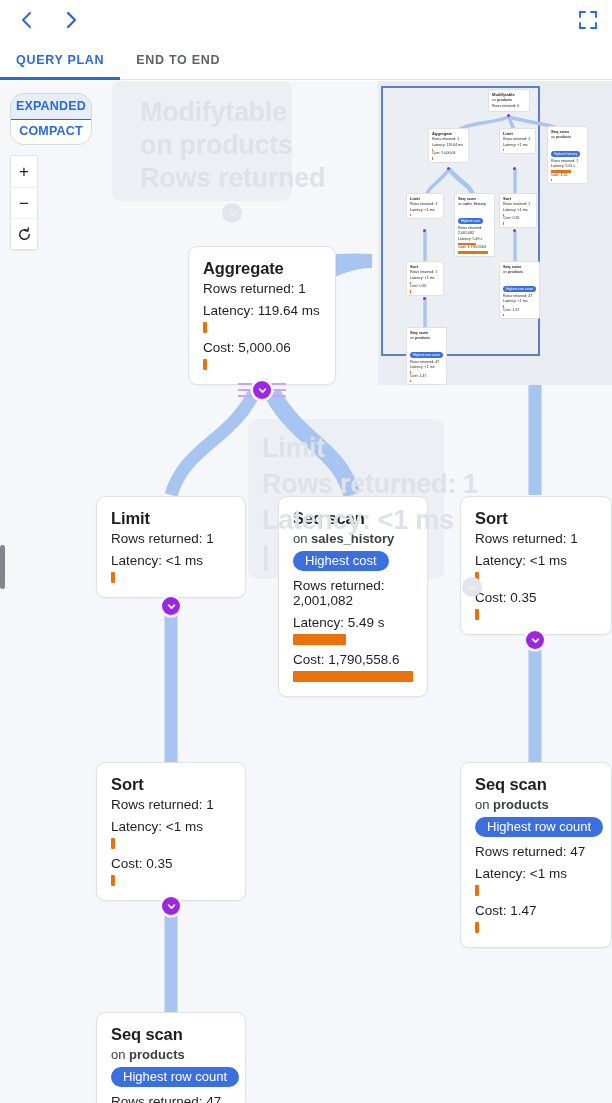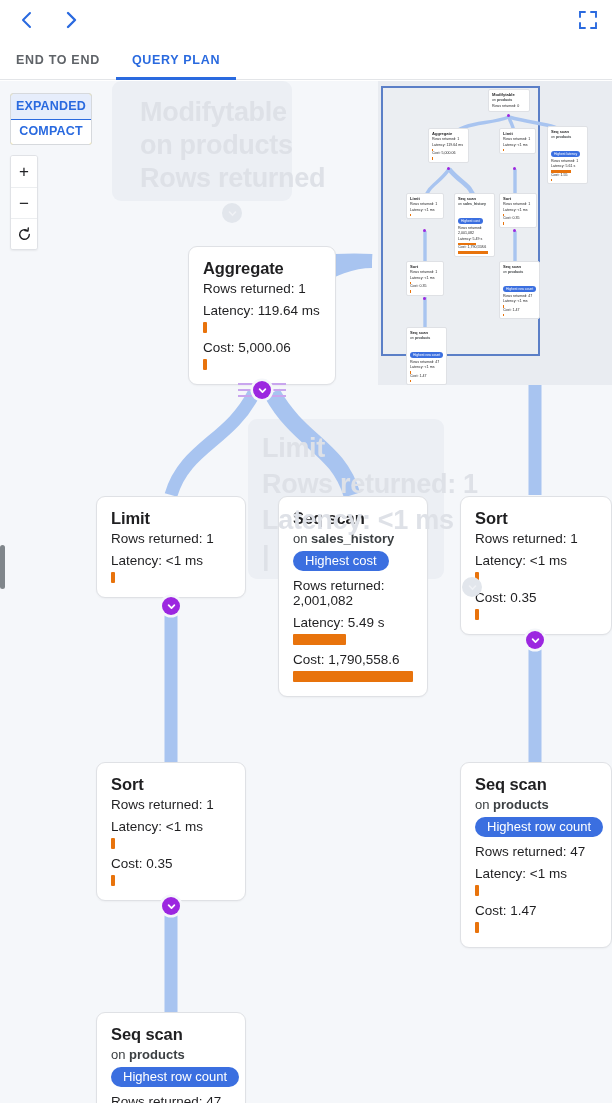--- a/index.html
+++ b/index.html
@@ -112,21 +112,21 @@
   .collapse-rails {
     position: absolute; z-index: 5; height: 14px;
     display: flex; flex-direction: column; justify-content: space-between;
   }
   .collapse-rails i { display:block; height: 2px; background: #c9a6ee; width: 100%; }
 
   
   .mode-toggle {
     position: absolute; left: 10px; top: 12px; z-index: 20;
     width: 82px; background: #fde047;
-    border: 1px solid #d6d9dd; border-radius: 3px;
+    border: 1px solid #d6d9dd; border-radius: 14px;
     overflow: hidden;
   }
   .mode-opt {
     display: block; width: 100%; text-align: center;
     font-size: 12.5px; font-weight: bold; letter-spacing: 0.2px;
     color: #2a6adf; background: #ffffff;
     padding: 5px 0 6px 0; cursor: pointer; border: none;
     font-family: "Liberation Sans", sans-serif;
   }
   .mode-opt.selected {
@@ -216,22 +216,22 @@
       </svg>
     </button>
     <button class="fullscreen-btn">
       <svg width="18" height="18" viewBox="0 0 18 18">
         <path d="M1 6 V1 H6 M12 1 H17 V6 M17 12 V17 H12 M6 17 H1 V12" fill="none" stroke="#2a6adf" stroke-width="1.9" stroke-linecap="round"></path>
       </svg>
     </button>
   </div>
 
   <div class="tabs">
+    <button class="tab active">QUERY PLAN</button>
     <button class="tab">END TO END</button>
-    <button class="tab active">QUERY PLAN</button>
   </div>
 
   <div class="canvas">
 
     <div class="ghost-card" style="left:112px; top:0px; width:180px; height:120px;"></div>
     <div class="ghost-card" style="left:248px; top:338px; width:196px; height:160px;"></div>
     <div class="ghost" style="left:140px; top:16px; font-size:27px;">Modifytable</div>
     <div class="ghost" style="left:140px; top:49px; font-size:27px;">on products</div>
     <div class="ghost" style="left:140px; top:82px; font-size:27px;">Rows returned</div>
     <div class="ghost" style="left:262px; top:352px; font-size:27px;">Limit</div>

